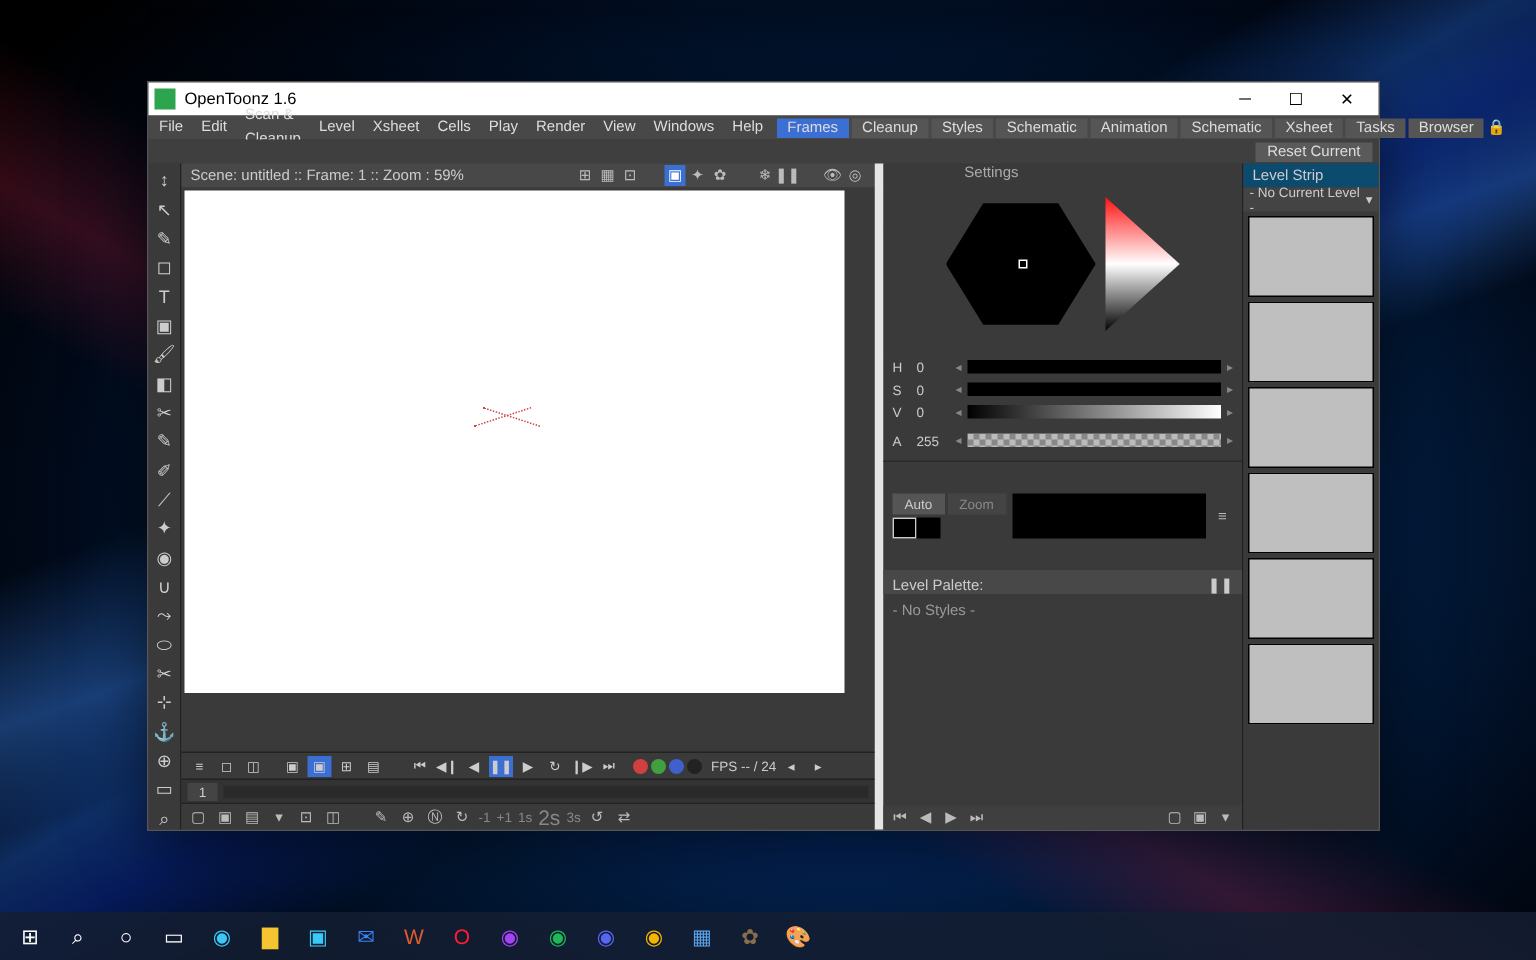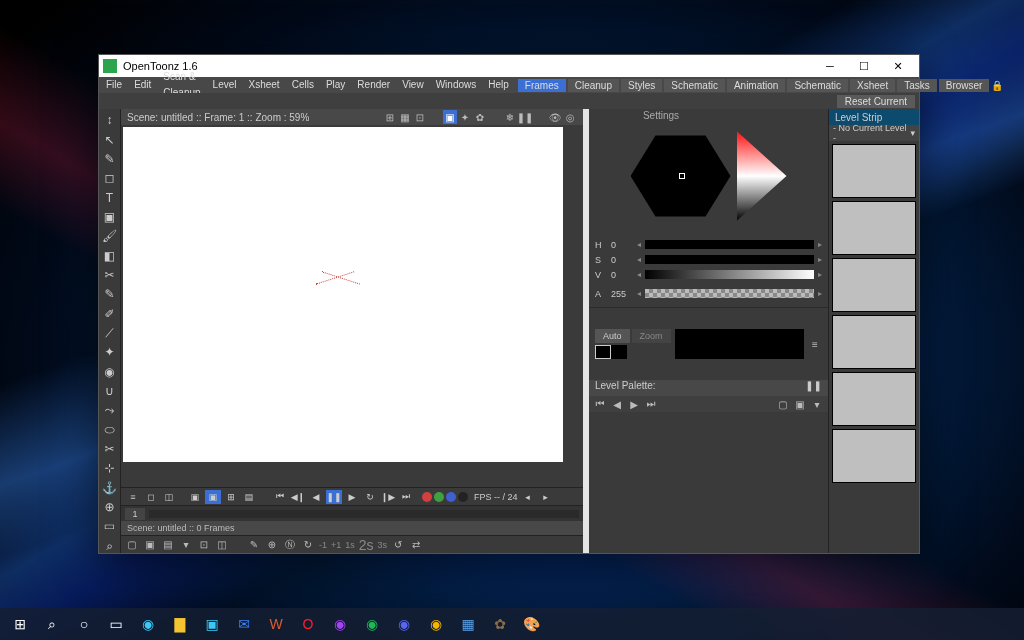--- a/index.html
+++ b/index.html
@@ -88,21 +88,21 @@
 .arrow { color:#888; font-size:8px; cursor:pointer; }
 
 .apply-row { display: flex; align-items: center; gap: 4px; padding: 21px 6px; background: #3a3a3a; border-top:1px solid #2a2a2a; }
 .apply-btn { font-size: 9px; color: #ccc; background: #555; padding: 2px 8px; cursor: pointer; }
 .apply-btn.dim { color: #888; background: #444; }
 .swatch-pair { display:flex; margin-top:2px; }
 .swatch-pair .sw { width:16px; height:14px; background:#000; }
 .swatch-pair .sw:first-child { border:1px solid #ccc; }
 
 .level-palette { flex: 1; background: #3a3a3a; display: flex; flex-direction: column; }
-.lp-header { height: 16px; background: #484848; font-size: 10px; color: #ccc; padding: 0 6px; display: flex; align-items: flex-start; }
+.lp-header { height: 16px; background: #484848; font-size: 10px; color: #ccc; padding: 0 6px; display: flex; align-items: flex-end; }
 .lp-header .pause { margin-left:auto; }
 .lp-content { flex: 1; padding: 6px; font-size: 10px; color: #999; }
 .lp-footer { height: 16px; background: #3f3f3f; display:flex; gap:3px; padding:0 4px; align-items:center; }
 
 
 .strip { width: 90px; background: #3a3a3a; display: flex; flex-direction: column; }
 .strip-title { height: 16px; background: #0c4a6e; font-size: 10px; color: #ccc; padding: 0 6px; display: flex; align-items: center; }
 .strip-combo { height: 16px; background: #444; font-size: 9px; color: #ccc; padding: 0 4px; display: flex; align-items: center; justify-content: space-between; }
 .strip-frames { flex: 1; overflow: hidden; display: flex; flex-direction: column; gap: 3px; padding: 3px; }
 .frame-thumb { width: 100%; height: 54px; background: #bfbfbf; border: 1px solid #000; }
@@ -223,23 +223,20 @@
         <div class="fps-box">FPS -- / 24</div>
         <div class="pb-btn">◂</div>
         <div class="pb-btn">▸</div>
       </div>
 
       <div class="frame-slider">
         <div class="frame-num">1</div>
         <div class="slider-track"></div>
       </div>
 
-      <div class="status-bar">
-        <span>Scene: untitled  ::  0 Frames</span>
-      </div>
 
       <div class="bottom-icons">
         <div class="mini-icon">▢</div>
         <div class="mini-icon">▣</div>
         <div class="mini-icon">▤</div>
         <div class="mini-icon">▾</div>
         <div class="mini-icon">⊡</div>
         <div class="mini-icon">◫</div>
         <div style="width:10px"></div>
         <div class="mini-icon">✎</div>
@@ -311,20 +308,21 @@
         </div>
         <div style="flex:1;height:30px;background:#000"></div>
         <div class="mini-icon">≡</div>
       </div>
 
       <div class="level-palette">
         <div class="lp-header">
           <span>Level Palette:</span>
           <span class="pause">❚❚</span>
         </div>
+        <div class="lp-content">- No Styles -</div>
         <div class="lp-footer">
           <div class="mini-icon">⏮</div>
           <div class="mini-icon">◀</div>
           <div class="mini-icon">▶</div>
           <div class="mini-icon">⏭</div>
           <div style="flex:1"></div>
           <div class="mini-icon">▢</div>
           <div class="mini-icon">▣</div>
           <div class="mini-icon">▾</div>
         </div>

